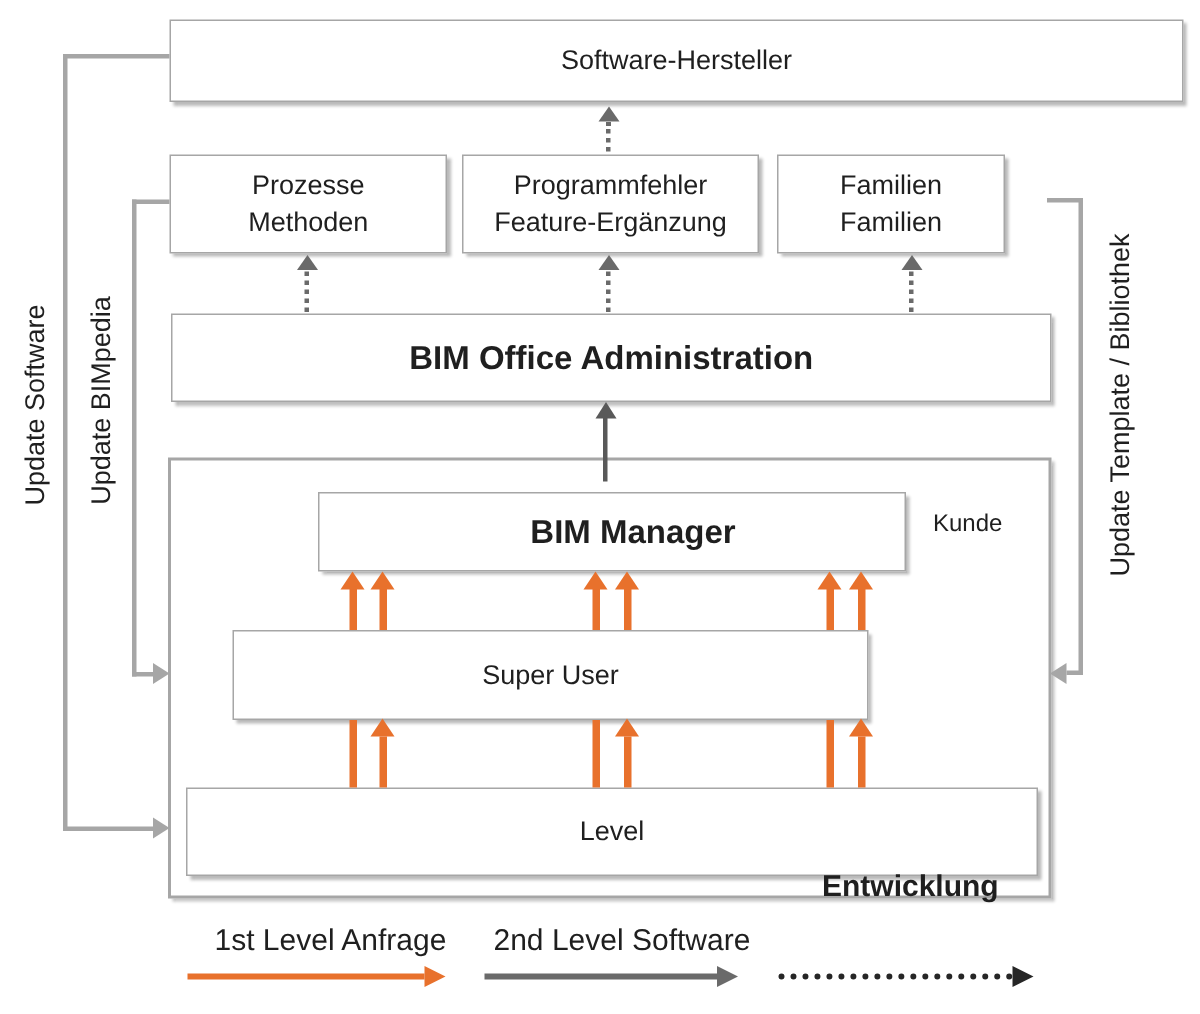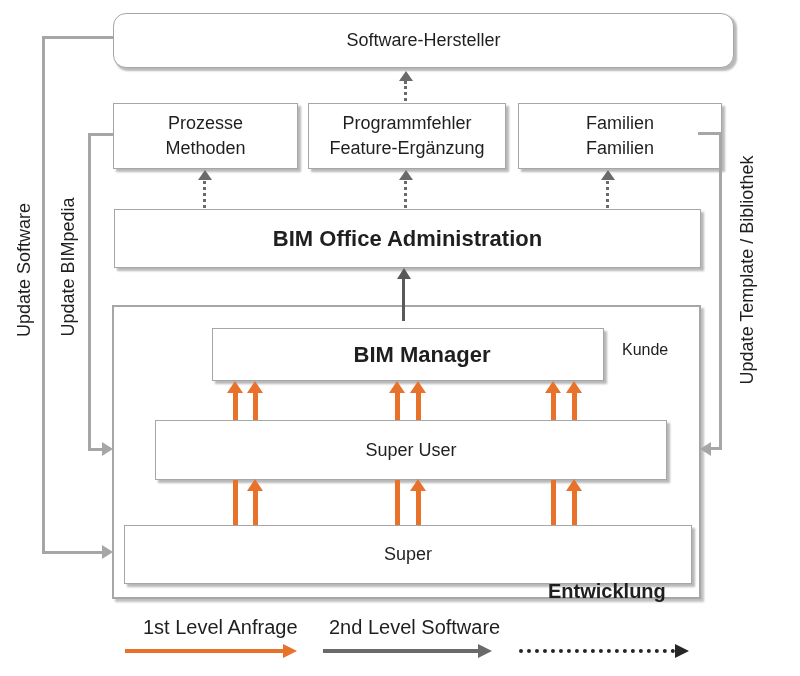--- a/index.html
+++ b/index.html
@@ -59,56 +59,56 @@
     position:absolute;white-space:nowrap;font-size:18px;color:var(--text);
     transform:translate(-50%,-50%) rotate(-90deg);
   }
   .legend-text{position:absolute;font-size:20px;color:var(--text);white-space:nowrap;}
 </style>
 </head>
 <body>
 
 <div class="canvas">
 
-  <div class="box" style="left:113px;top:13px;width:621px;height:55px;border-radius:13px;">
+  <div class="box" style="left:113px;top:13px;width:676px;height:55px;">
     <span>Software-Hersteller</span>
   </div>
 
   <div class="box" style="left:308px;top:103px;width:198px;height:66px;">
     <span>Programmfehler</span>
     <span>Feature-Ergänzung</span>
   </div>
 
   <div class="box" style="left:113px;top:103px;width:185px;height:66px;">
     <span>Prozesse</span>
     <span>Methoden</span>
   </div>
 
-  <div class="box" style="left:518px;top:103px;width:204px;height:66px;">
+  <div class="box" style="left:518px;top:103px;width:152px;height:66px;">
     <span>Familien</span>
     <span>Familien</span>
   </div>
 
   <div class="box bold" style="left:114px;top:209px;width:587px;height:59px;">
     <span>BIM Office Administration</span>
   </div>
 
   <div class="kunde-frame" style="left:112px;top:305px;width:589px;height:294px;"></div>
   <div class="kunde-label" style="left:622px;top:341px;">Kunde</div>
 
   <div class="box bold" style="left:212px;top:328px;width:392px;height:53px;padding-left:28px;">
     <span>BIM Manager</span>
   </div>
 
-  <div class="box" style="left:155px;top:420px;width:512px;height:60px;">
+  <div class="box" style="left:155px;top:420px;width:424px;height:60px;">
     <span>Super User</span>
   </div>
 
   <div class="box" style="left:124px;top:525px;width:568px;height:59px;">
-    <span>Super</span>
+    <span>Level</span>
   </div>
 
   <div class="seg" style="left:42px;top:36px;width:71px;height:3px;"></div>
   <div class="seg" style="left:42px;top:36px;width:3px;height:517px;"></div>
   <div class="seg" style="left:42px;top:551px;width:60px;height:3px;"></div>
   <div class="tri tri-right-gray" style="left:102px;top:545px;"></div>
 
   <div class="seg" style="left:88px;top:133px;width:25px;height:3px;"></div>
   <div class="seg" style="left:88px;top:133px;width:3px;height:318px;"></div>
   <div class="seg" style="left:88px;top:448px;width:14px;height:3px;"></div>

